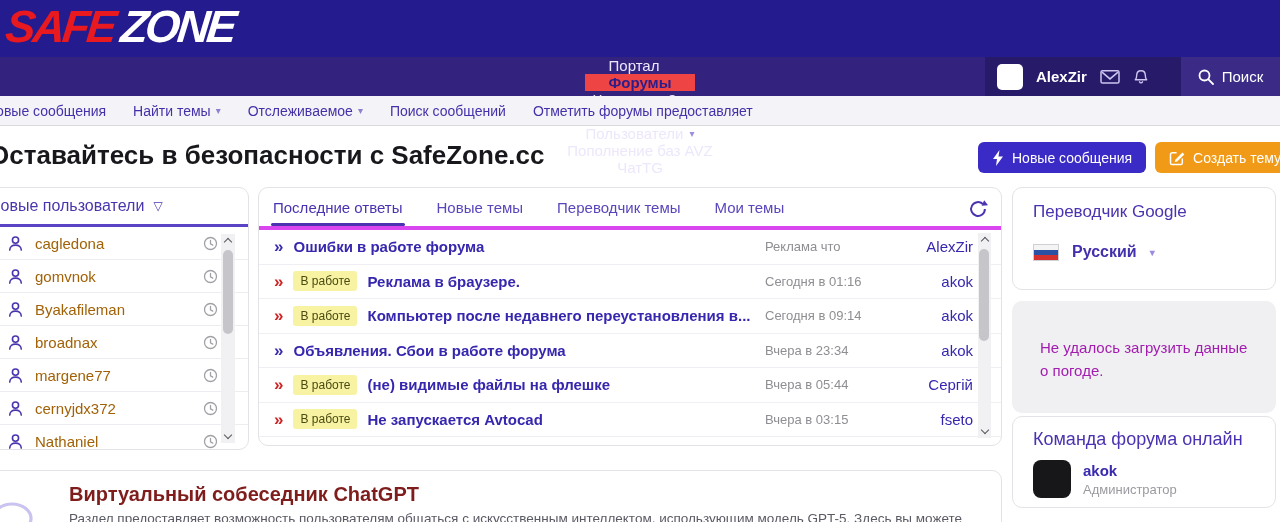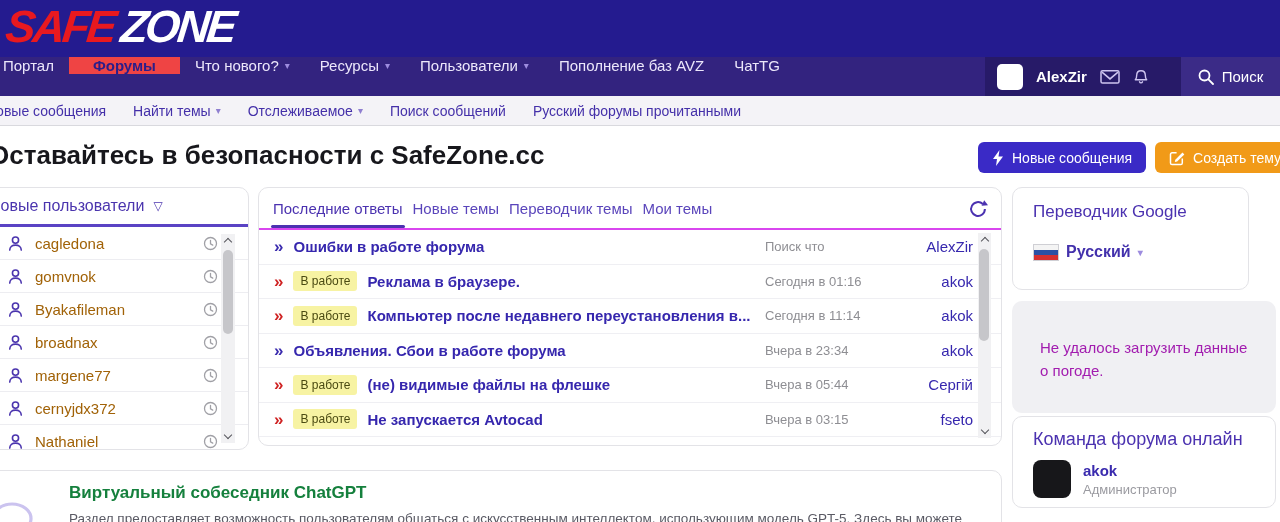--- a/index.html
+++ b/index.html
@@ -10,21 +10,21 @@
   
   .hdr { position: absolute; left: 0; top: 0; width: 1280px; height: 57px; background: #241b8f; }
   .logo { position: absolute; left: 6px; top: -2px; font-style: italic; font-weight: 900;
           font-size: 45px; line-height: 57px; letter-spacing: -3px; transform: skewX(-6deg);
           white-space: nowrap; }
   .logo .safe { color: #e8191f; }
   .logo .zone { color: #ffffff; margin-left: 7px; }
 
   
   .nav { position: absolute; top: 57px; left: 0; width: 1280px; height: 39px; background: #33237f;
-         display: flex; align-items: flex-start; font-size: 15px; color: #ece7fb; }
+         display: flex; align-items: center; font-size: 15px; color: #ece7fb; flex-direction: column; }
   .nav-item { display: flex; align-items: center; gap: 6px; padding: 0 15px; white-space: nowrap; cursor: pointer; }
   .nav-item:first-child { padding-left: 3px; }
   .nav-item.active { background: #ef4444; color: #2b1d8a; font-weight: 700; padding: 0 24px; }
   .caret { font-size: 10px; color: #9d8cdf; }
   .nav-user { position: absolute; left: 985px; top: 0; height: 39px; width: 196px; background: #271a68;
               display: flex; align-items: center; gap: 13px; padding-left: 12px; }
   .avatar { width: 26px; height: 26px; border-radius: 5px; background: #ffffff; flex: none; cursor: pointer; }
   .user-name { font-weight: 700; color: #fff; font-size: 15px; cursor: pointer; }
   .nav-icon { width: 20px; height: 16px; cursor: pointer; }
   .nav-search { position: absolute; left: 1181px; top: 0; height: 39px; width: 99px; background: #3b2b87;
@@ -70,63 +70,63 @@
   .sb-btn::after { content: ""; position: absolute; left: 4px; width: 5px; height: 5px;
                    border-left: 1.6px solid #56565c; border-top: 1.6px solid #56565c; }
   .sb-up::after { top: 5px; transform: rotate(45deg); }
   .sb-down::after { top: 3px; transform: rotate(225deg); }
   .sb-thumb { position: absolute; left: 1.5px; width: 10px; border-radius: 6px; background: #c6c6ca; cursor: pointer; }
   .nu-scroll .sb-thumb { top: 16px; height: 84px; }
   .th-scroll .sb-thumb { top: 16px; height: 92px; left: 1px; width: 10px; }
 
   
   .th-card { left: 258px; top: 187px; width: 744px; height: 259px; overflow: hidden; }
-  .tabs { height: 42px; display: flex; align-items: stretch; gap: 10px; padding-left: 14px;
-          border-bottom: 2px solid #d946ef; font-size: 15px; color: #5a45bb; position: relative; }
+  .tabs { height: 42px; display: flex; align-items: stretch; gap: 34px; padding-left: 14px;
+          border-bottom: 4px solid #d946ef; font-size: 15px; color: #5a45bb; position: relative; }
   .tab { display: flex; align-items: center; position: relative; cursor: pointer; white-space: nowrap; }
   .tab.active { color: #4b32b0; }
   .tab.active::after { content: ""; position: absolute; left: -2px; right: -2px; bottom: 0; height: 3px;
                        background: #4b32b0; border-radius: 2px; }
   .refresh { position: absolute; right: 13px; top: 11px; width: 20px; height: 20px; cursor: pointer; }
   .t-row { height: 34.5px; display: flex; align-items: center; gap: 10px;
            border-bottom: 1px solid #efeff3; padding: 0 28px 0 15px; }
   .chev { font-weight: 700; font-size: 17px; line-height: 1; flex: none; }
   .chev.blue { color: #3a2bae; }
   .chev.red { color: #cf2222; }
   .badge { background: #f7f3a3; color: #4a4a12; font-size: 12px; padding: 3px 7px; border-radius: 3px;
            white-space: nowrap; flex: none; }
   .t-title { color: #3627ae; font-weight: 700; font-size: 15px; white-space: nowrap; overflow: hidden;
              flex: 1; text-decoration: none; cursor: pointer; }
   .t-time { width: 118px; flex: none; color: #8e8e93; font-size: 13px; }
   .t-user { width: 80px; flex: none; text-align: right; color: #3627ae; font-size: 15px;
             text-decoration: none; cursor: pointer; }
 
   
-  .tr-card { left: 1012px; top: 187px; width: 237px; height: 103px; }
+  .tr-card { left: 1012px; top: 187px; width: 264px; height: 103px; }
   .tr-title { padding: 14px 0 0 20px; color: #4b32b0; font-size: 17px; }
-  .tr-lang { display: flex; align-items: center; gap: 7px; padding: 21px 0 0 20px; color: #4331ac;
+  .tr-lang { display: flex; align-items: center; gap: 13px; padding: 21px 0 0 20px; color: #4331ac;
              font-size: 16px; font-weight: 700; cursor: pointer; }
   .flag { width: 26px; height: 17px; border: 1px solid #cfcfd4; display: flex; flex-direction: column; }
   .flag i { flex: 1; }
   .f-w { background: #f4f4f4; } .f-b { background: #2b51a5; } .f-r { background: #d53030; }
 
   .we-card { left: 1012px; top: 301px; width: 264px; height: 112px; background: #f0f0f3; border: none; }
   .we-text { padding: 35px 18px 0 28px; color: #a21caf; font-size: 15px; line-height: 1.55; }
 
   .tm-card { left: 1012px; top: 416px; width: 264px; height: 92px; }
   .tm-title { padding: 12px 0 0 20px; color: #4b32b0; font-size: 18px; }
   .tm-row { display: flex; align-items: center; gap: 12px; padding: 10px 0 0 20px; }
   .tm-avatar { width: 38px; height: 38px; border-radius: 8px; background: #17171a; flex: none; cursor: pointer; }
   .tm-name { color: #3a2bae; font-weight: 700; font-size: 15px; text-decoration: none; cursor: pointer; }
   .tm-role { color: #9a9aa0; font-size: 13px; margin-top: 2px; }
 
   
   .cg-card { left: -45px; top: 470px; width: 1047px; height: 110px; }
   .cg-icon { position: absolute; left: 28px; top: 26px; }
-  .cg-title { position: absolute; left: 113px; top: 12px; color: #15803d; font-size: 17px; font-weight: 600;
+  .cg-title { position: absolute; left: 113px; top: 12px; color: #7f1d1d; font-size: 20px; font-weight: 600;
               text-decoration: none; cursor: pointer; }
   .cg-desc { position: absolute; left: 113px; top: 39px; color: #5a5a64; font-size: 13.5px;
              width: 925px; line-height: 1.35; }
 </style>
 </head>
 <body>
 
 <div class="stage">
 
   <div class="hdr">
@@ -177,21 +177,21 @@
     <a class="sn-item">Новые сообщения</a>
     <a class="sn-item">
         <span>Найти темы</span>
         <span class="caret">▾</span>
       </a>
     <a class="sn-item">
         <span>Отслеживаемое</span>
         <span class="caret">▾</span>
       </a>
     <a class="sn-item">Поиск сообщений</a>
-    <a class="sn-item">Русский форумы прочитанными</a>
+    <a class="sn-item">Отметить форумы предоставляет</a>
   </div>
 
   <h1 class="page-title">Оставайтесь в безопасности с SafeZone.cc</h1>
   <div class="head-btns">
     <button class="btn btn-blue">
       <svg width="12" height="16" viewBox="0 0 12 16">
         <polygon points="7.5,0 1,9 5,9 4,16 11,6.5 6.5,6.5" fill="#ffffff"></polygon>
       </svg>
       <span>Новые сообщения</span>
     </button>
@@ -303,35 +303,35 @@
       <a class="tab">Мои темы</a>
       <svg class="refresh" viewBox="0 0 20 20">
         <path d="M16.9 10a6.9 6.9 0 1 1-2.1-4.95" fill="none" stroke="#4b32b0" stroke-width="2"></path>
         <polygon points="13.6,6.8 20,6.2 16.2,1.2" fill="#4b32b0"></polygon>
       </svg>
     </div>
 
     <div class="t-row">
       <span class="chev blue">»</span>
       <a class="t-title">Ошибки в работе форума</a>
-      <span class="t-time">Поиск что</span>
+      <span class="t-time">Реклама что</span>
       <a class="t-user">AlexZir</a>
     </div>
     <div class="t-row">
       <span class="chev red">»</span>
       <span class="badge">В работе</span>
       <a class="t-title">Реклама в браузере.</a>
       <span class="t-time">Сегодня в 01:16</span>
       <a class="t-user">akok</a>
     </div>
     <div class="t-row">
       <span class="chev red">»</span>
       <span class="badge">В работе</span>
       <a class="t-title">Компьютер после недавнего переустановления в...</a>
-      <span class="t-time">Сегодня в 11:14</span>
+      <span class="t-time">Сегодня в 09:14</span>
       <a class="t-user">akok</a>
     </div>
     <div class="t-row">
       <span class="chev blue">»</span>
       <a class="t-title">Объявления. Сбои в работе форума</a>
       <span class="t-time">Вчера в 23:34</span>
       <a class="t-user">akok</a>
     </div>
     <div class="t-row">
       <span class="chev red">»</span>

